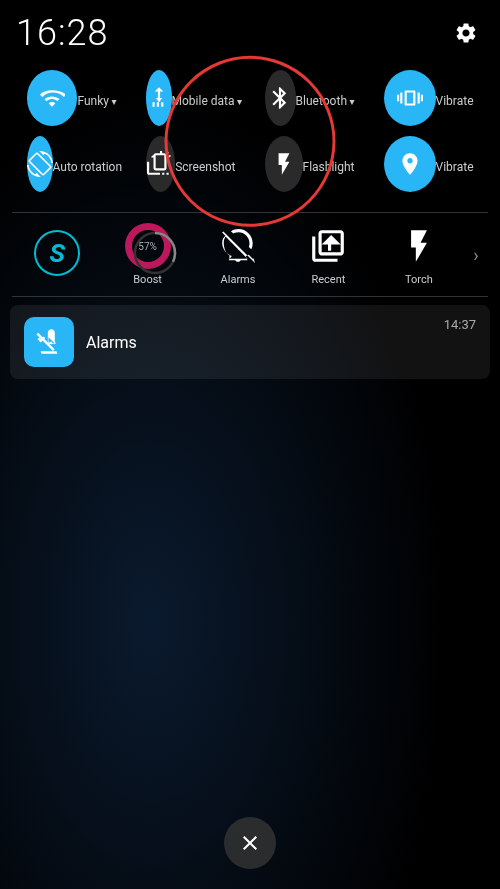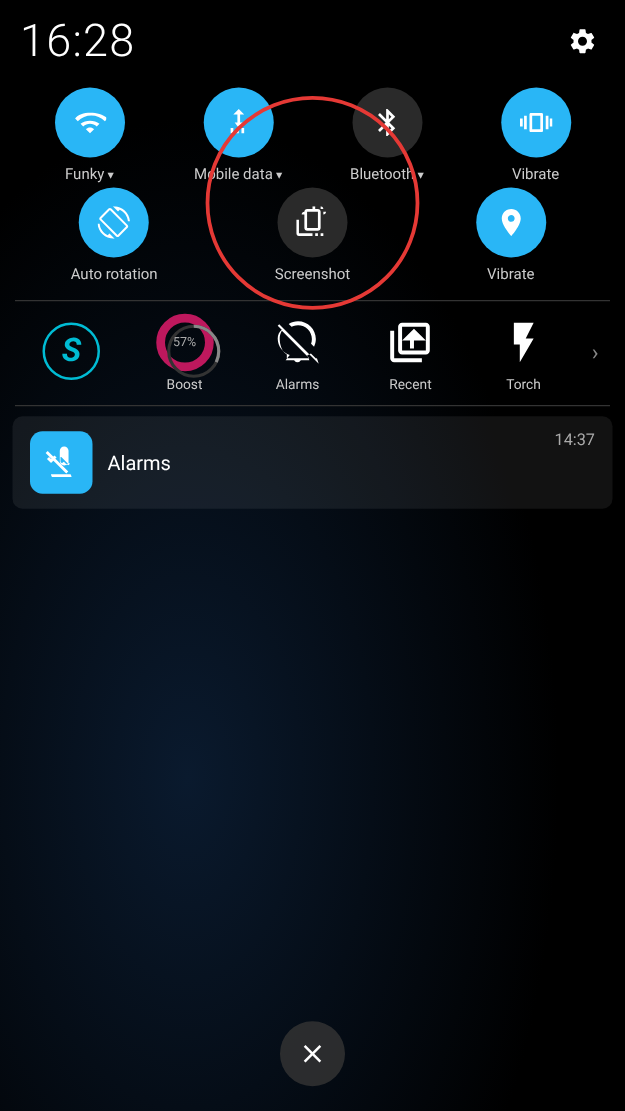--- a/index.html
+++ b/index.html
@@ -74,21 +74,21 @@
 
     .qs-row {
       display: flex;
       justify-content: space-around;
       align-items: flex-start;
       margin-bottom: 4px;
     }
 
     .qs-item {
       display: flex;
-      flex-direction: column;
+      flex-direction: row;
       align-items: center;
       width: 90px;
       cursor: pointer;
     }
 
     .qs-icon {
       width: 56px;
       height: 56px;
       border-radius: 50%;
       display: flex;
@@ -364,20 +364,28 @@
 
       <div class="qs-item">
         <div class="qs-icon inactive">
           <svg width="26" height="26" viewBox="0 0 24 24" fill="#aaa">
             <path d="M4 6h2V4c-1.1 0-2 .9-2 2zm-2 4H0v10c0 1.1.9 2 2 2h10v-2H2V10zm14-8H8C6.9 2 6 2.9 6 4v12c0 1.1.9 2 2 2h8c1.1 0 2-.9 2-2V4c0-1.1-.9-2-2-2zm0 14H8V4h8v12zM20 4v2c1.1 0 2-.9 2-2h-2zm-6-4v2h-2V0h2zm4 0v2h2C20 .9 19.1 0 18 0zM14 20v2h2v-2h-2zm4 2h2v-2h-2v2z"></path>
           </svg>
         </div>
         <span class="qs-label">Screenshot</span>
       </div>
 
+      <div class="qs-item">
+        <div class="qs-icon inactive">
+          <svg width="26" height="26" viewBox="0 0 24 24" fill="#aaa">
+            <path d="M7 2v11h3v9l7-12h-4l4-8z"></path>
+          </svg>
+        </div>
+        <span class="qs-label">Flashlight</span>
+      </div>
 
       <div class="qs-item">
         <div class="qs-icon active">
           <svg width="26" height="26" viewBox="0 0 24 24" fill="#fff">
             <path d="M12 2C8.13 2 5 5.13 5 9c0 5.25 7 13 7 13s7-7.75 7-13c0-3.87-3.13-7-7-7zm0 9.5c-1.38 0-2.5-1.12-2.5-2.5s1.12-2.5 2.5-2.5 2.5 1.12 2.5 2.5-1.12 2.5-2.5 2.5z"></path>
           </svg>
         </div>
         <span class="qs-label">Vibrate</span>
       </div>
 

